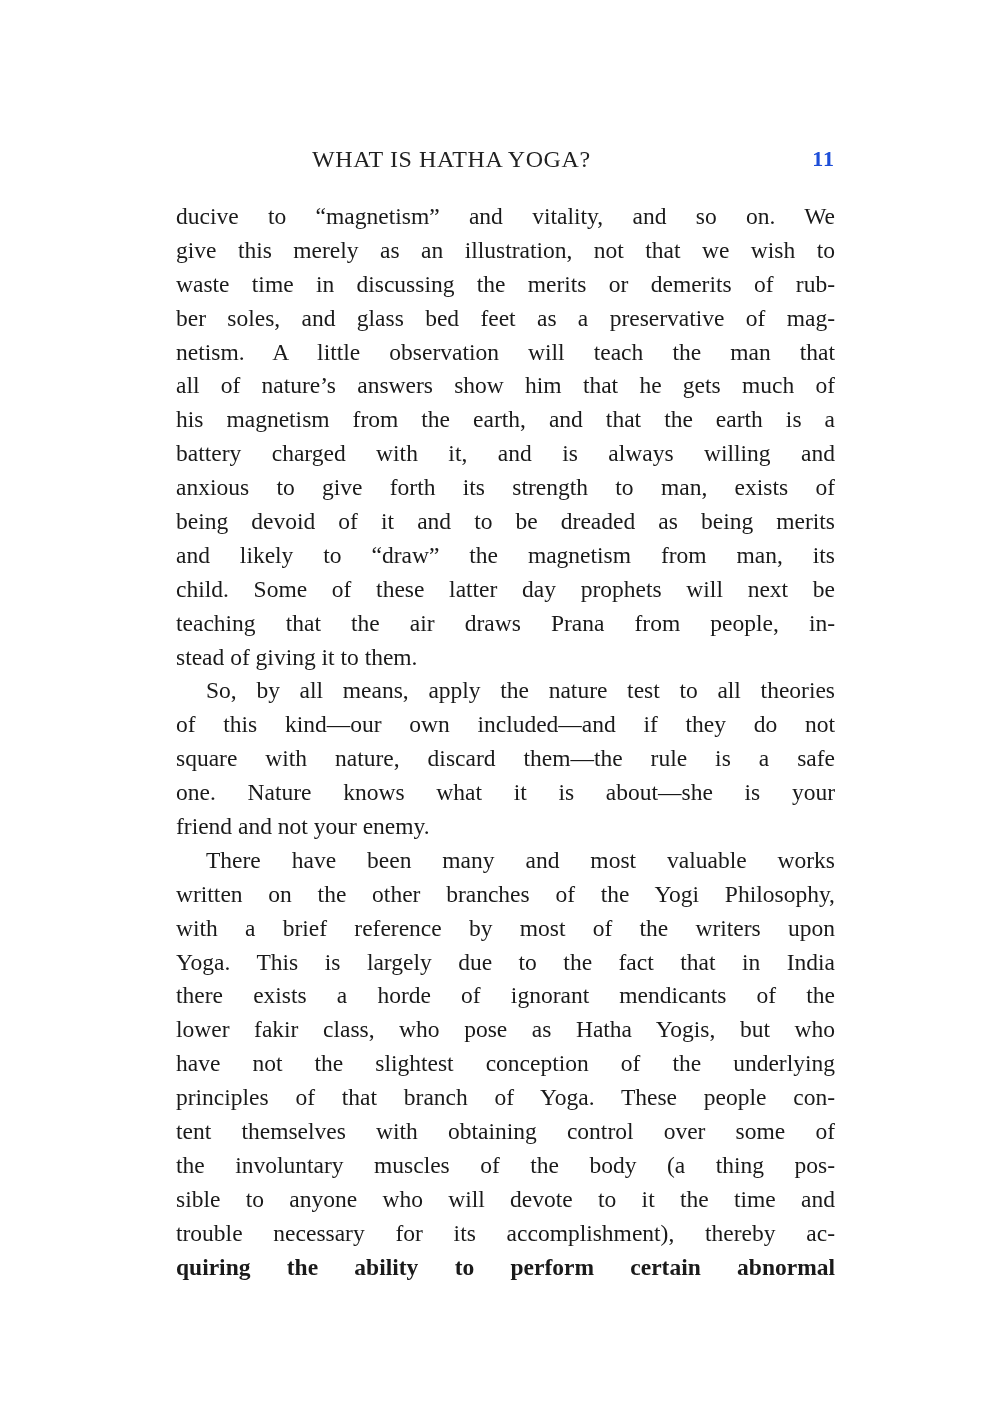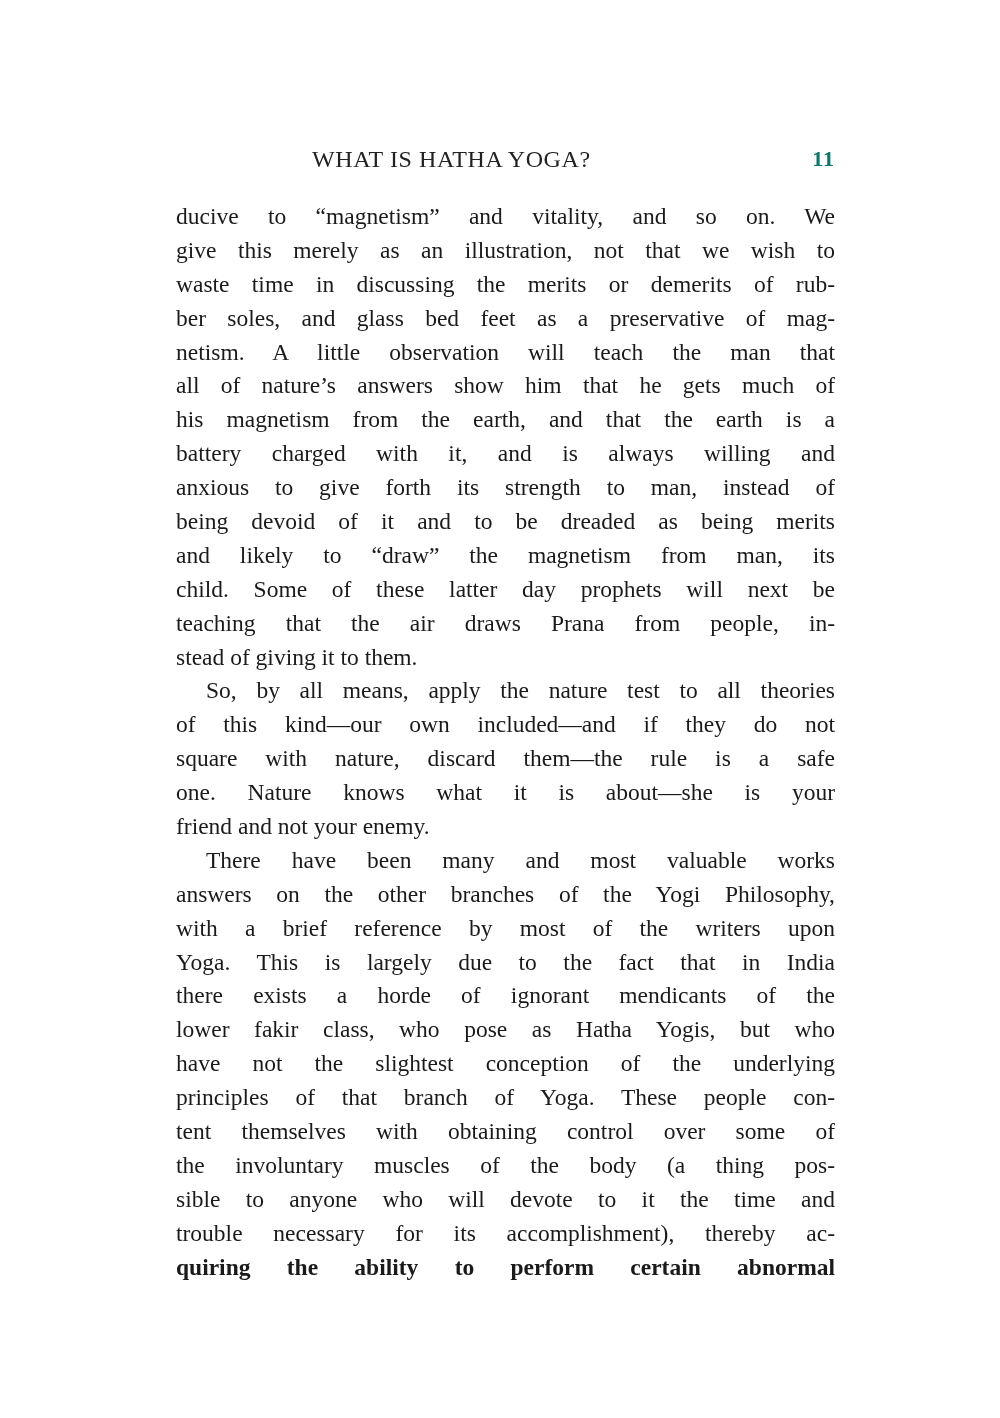--- a/index.html
+++ b/index.html
@@ -36,21 +36,21 @@
     letter-spacing: 0.6px;
     color: #222;
     white-space: nowrap;
   }
   .page-number {
     position: absolute;
     right: 0;
     top: 0;
     font-size: 22px;
     font-weight: bold;
-    color: #0f766e;
+    color: #1d4ed8;
     letter-spacing: 1px;
   }
   .text-block {
     position: absolute;
     left: 176px;
     top: 200px;
     width: 659px;
   }
   .line {
     display: block;
@@ -87,39 +87,39 @@
 
     <div>
       <span class="line">ducive to “magnetism” and vitality, and so on. We</span>
       <span class="line">give this merely as an illustration, not that we wish to</span>
       <span class="line">waste time in discussing the merits or demerits of rub-</span>
       <span class="line">ber soles, and glass bed feet as a preservative of mag-</span>
       <span class="line">netism. A little observation will teach the man that</span>
       <span class="line">all of nature’s answers show him that he gets much of</span>
       <span class="line">his magnetism from the earth, and that the earth is a</span>
       <span class="line">battery charged with it, and is always willing and</span>
-      <span class="line">anxious to give forth its strength to man, instead of</span>
+      <span class="line">anxious to give forth its strength to man, exists of</span>
       <span class="line">being devoid of it and to be dreaded as being merits</span>
       <span class="line">and likely to “draw” the magnetism from man, its</span>
       <span class="line">child. Some of these latter day prophets will next be</span>
       <span class="line">teaching that the air draws Prana from people, in-</span>
       <span class="line last">stead of giving it to them.</span>
     </div>
 
     <div>
       <span class="line indent">So, by all means, apply the nature test to all theories</span>
       <span class="line">of this kind—our own included—and if they do not</span>
       <span class="line">square with nature, discard them—the rule is a safe</span>
       <span class="line">one. Nature knows what it is about—she is your</span>
       <span class="line last">friend and not your enemy.</span>
     </div>
 
     <div>
       <span class="line indent">There have been many and most valuable works</span>
-      <span class="line">answers on the other branches of the Yogi Philosophy,</span>
+      <span class="line">written on the other branches of the Yogi Philosophy,</span>
       <span class="line">with a brief reference by most of the writers upon</span>
       <span class="line">Yoga. This is largely due to the fact that in India</span>
       <span class="line">there exists a horde of ignorant mendicants of the</span>
       <span class="line">lower fakir class, who pose as Hatha Yogis, but who</span>
       <span class="line">have not the slightest conception of the underlying</span>
       <span class="line">principles of that branch of Yoga. These people con-</span>
       <span class="line">tent themselves with obtaining control over some of</span>
       <span class="line">the involuntary muscles of the body (a thing pos-</span>
       <span class="line">sible to anyone who will devote to it the time and</span>
       <span class="line">trouble necessary for its accomplishment), thereby ac-</span>

